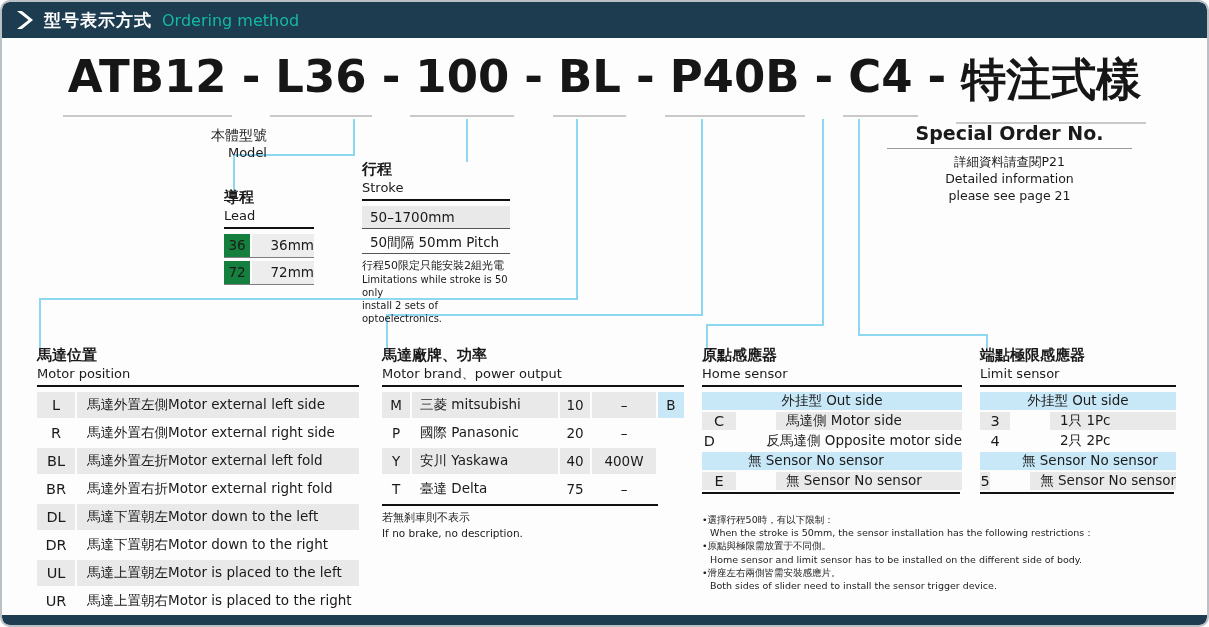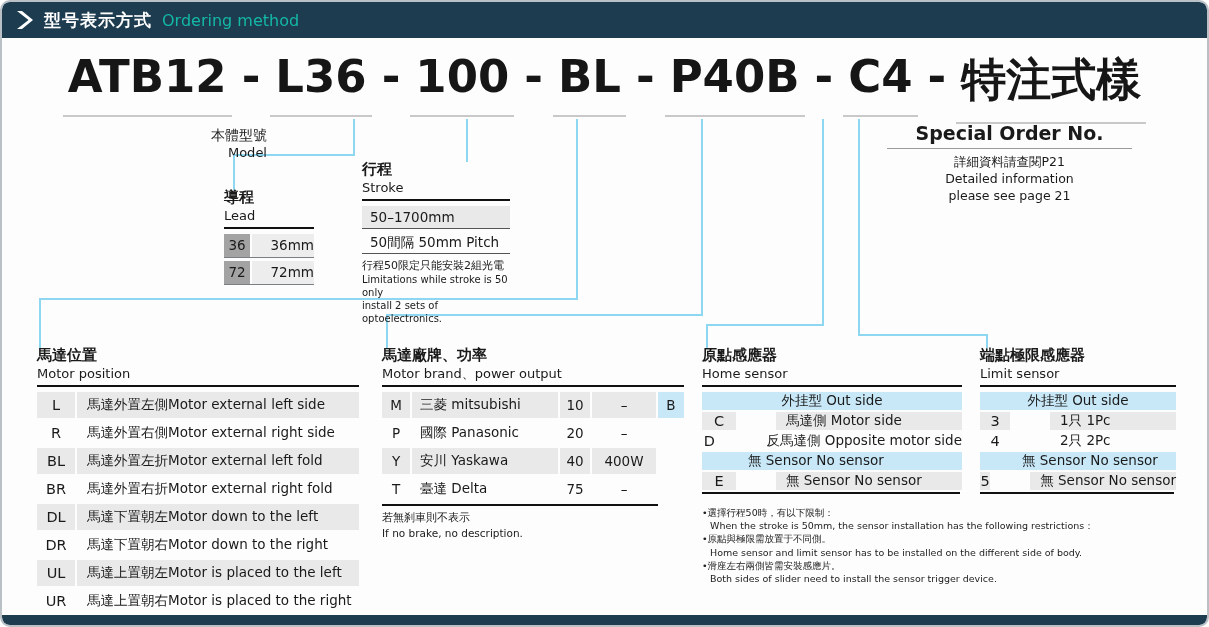--- a/index.html
+++ b/index.html
@@ -49,21 +49,21 @@
   .special .title { font-size: 19px; font-weight: bold; padding-bottom: 4px; border-bottom: 1px solid #9a9a9a; margin-bottom: 5px; }
   .special .line { font-size: 12.5px; line-height: 1.35; }
   
   .sec-head { padding-bottom: 3px; border-bottom: 2.5px solid #111; margin-bottom: 5px; }
   .sec-head .zh { font-size: 15px; font-weight: bold; line-height: 1.3; }
   .sec-head .en { font-size: 13px; line-height: 1.25; }
   
   .lead { position: absolute; top: 186px; left: 222px; width: 90px; }
   .lead .sec-head { border-bottom-width: 2px; }
   .lead-row { display: flex; gap: 2px; border-bottom: 1.5px solid #7a7f82; margin-bottom: 3px; }
-  .lead-row .c { width: 26px; background: #a3a3a3; text-align: center; font-size: 13.5px; line-height: 23px; }
+  .lead-row .c { width: 26px; background: #15803d; text-align: center; font-size: 13.5px; line-height: 23px; }
   .lead-row .v { flex: 1; background: #ededed; font-size: 13.5px; line-height: 23px; padding-left: 6px; text-align: right; }
   
   .stroke { position: absolute; top: 158px; left: 360px; width: 148px; }
   .stroke .sec-head { border-bottom-width: 2px; }
   .stroke-row { height: 23px; line-height: 23px; font-size: 13.5px; padding-left: 8px; border-bottom: 1.5px solid #555; margin-bottom: 2px; white-space: nowrap; }
   .stroke-row.r1 { background: #e9e9e9; }
   .stroke-note { margin-top: 5px; }
   .stroke-note .nzh { font-size: 11px; line-height: 1.3; }
   .stroke-note .nen { font-size: 10px; line-height: 1.3; }
   
@@ -93,21 +93,21 @@
   
   .srow { display: flex; gap: 2px; height: 18px; margin-bottom: 2px; white-space: nowrap; }
   .srow .code { width: 34px; display: flex; align-items: center; justify-content: center; font-size: 14.5px; }
   #limit-sensor .srow .code { width: 30px; }
   .srow .desc { flex: 1; display: flex; align-items: center; padding-left: 10px; font-size: 13.5px; margin-left: 38px; }
   .srow.gray .code, .srow.gray .desc { background: #e9e9e9; }
   .srow .full { flex: 1; display: flex; align-items: center; font-size: 13.5px; background: #c8e8f8; }
   .srow .full.center { justify-content: center; }
   #home-sensor .srow .full.indent { padding-left: 46px; }
   #limit-sensor .srow .full.indent { padding-left: 42px; }
-  .sensor-notes { margin-top: 12px; width: 470px; }
+  .sensor-notes { margin-top: 19px; width: 470px; }
   .note-line { font-size: 9.5px; line-height: 1.4; color: #222; }
   .note-line.en { padding-left: 8px; }
 </style>
 </head>
 <body>
 
 <div class="page">
 
   <div class="topbar">
     <span class="chevicon">

